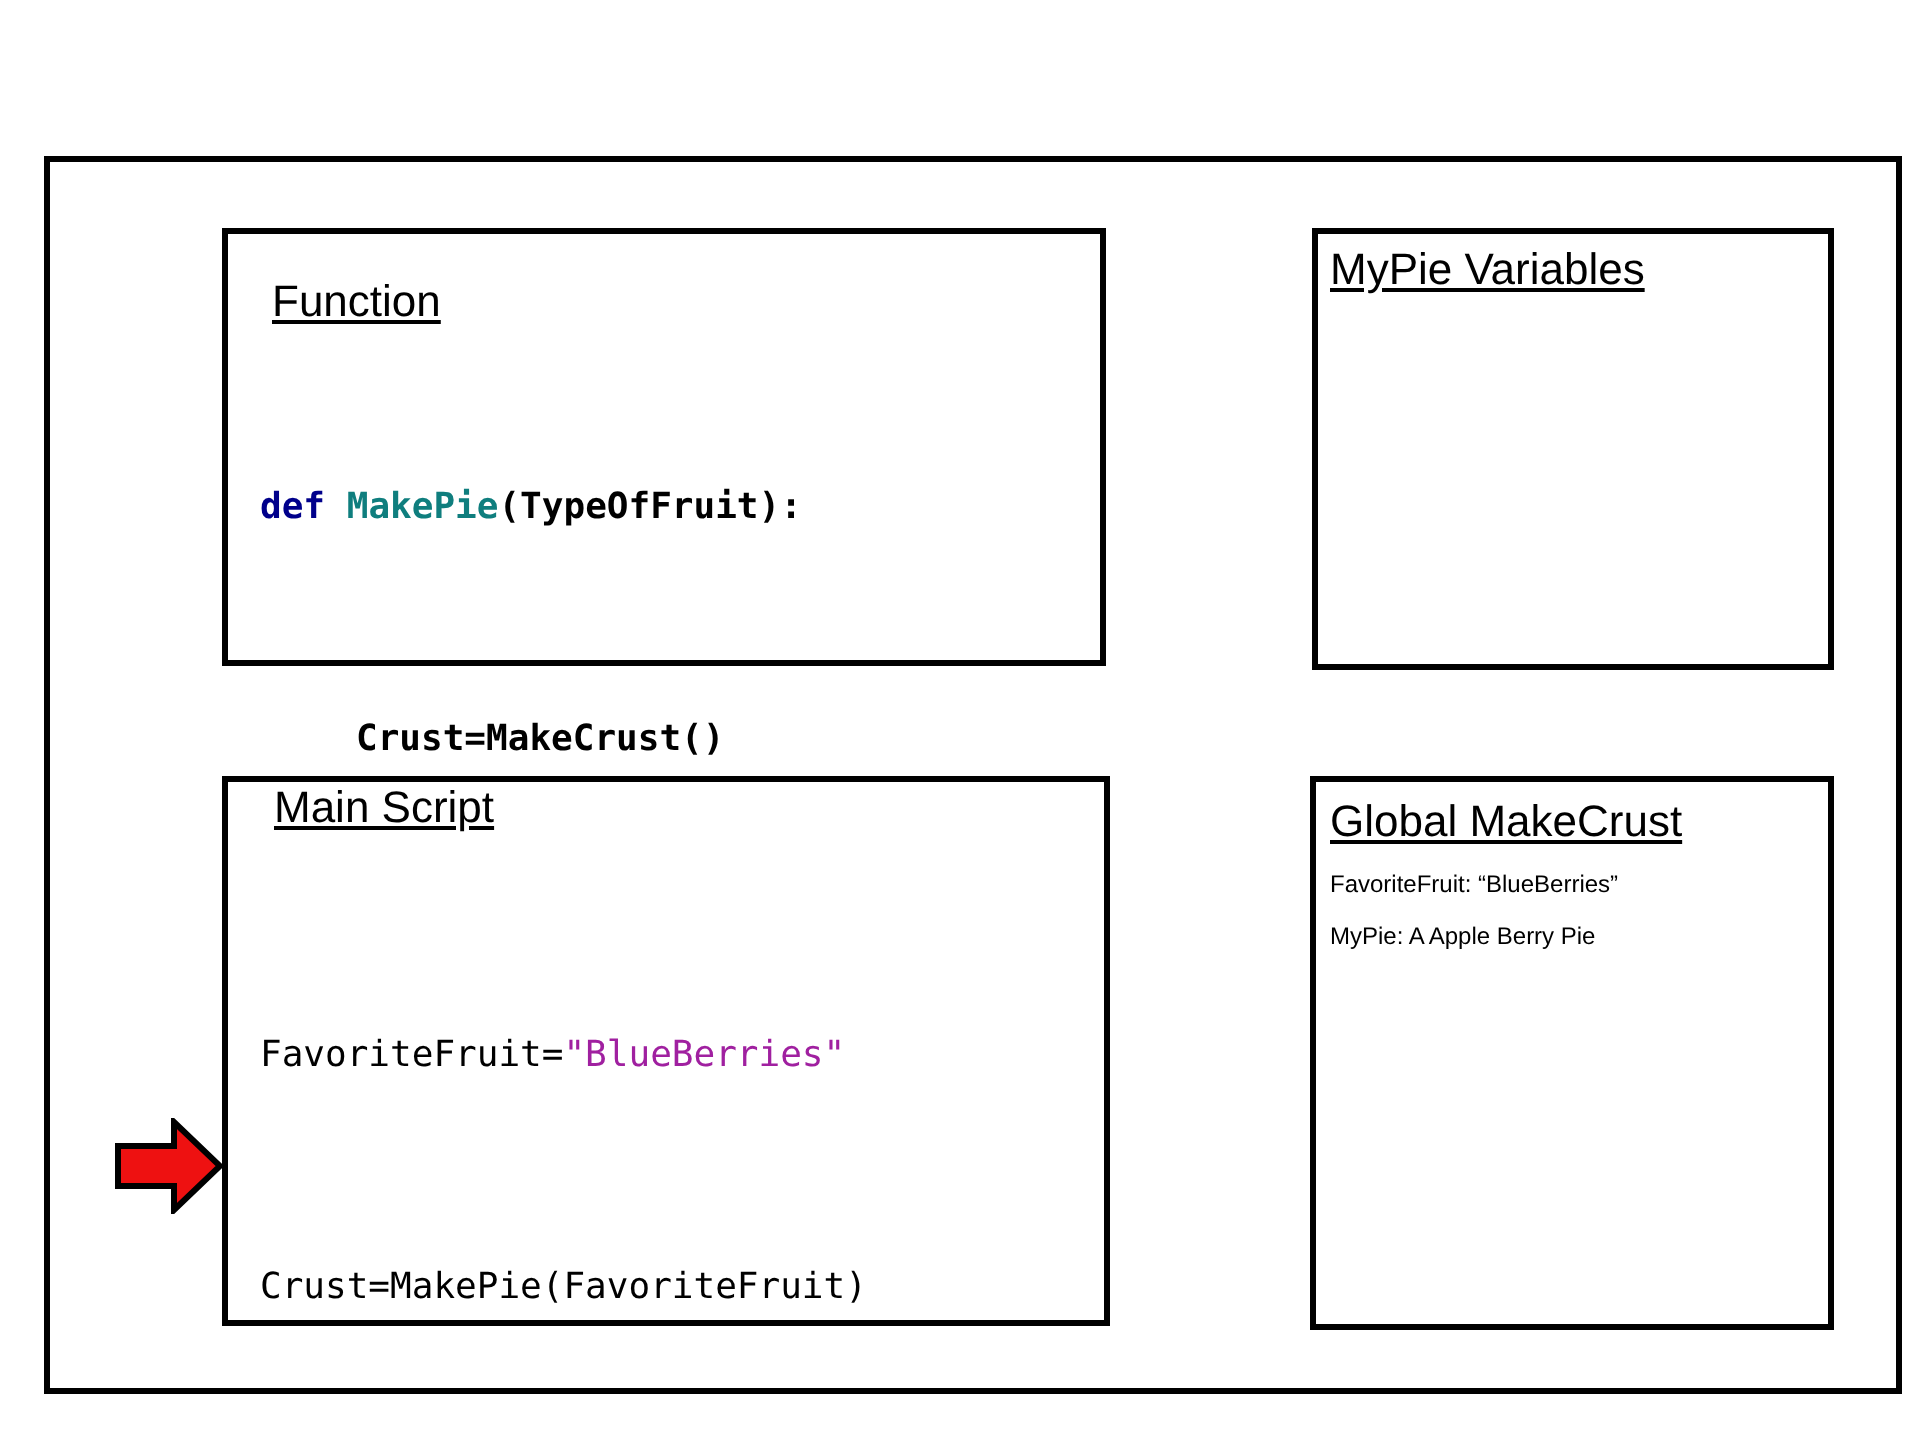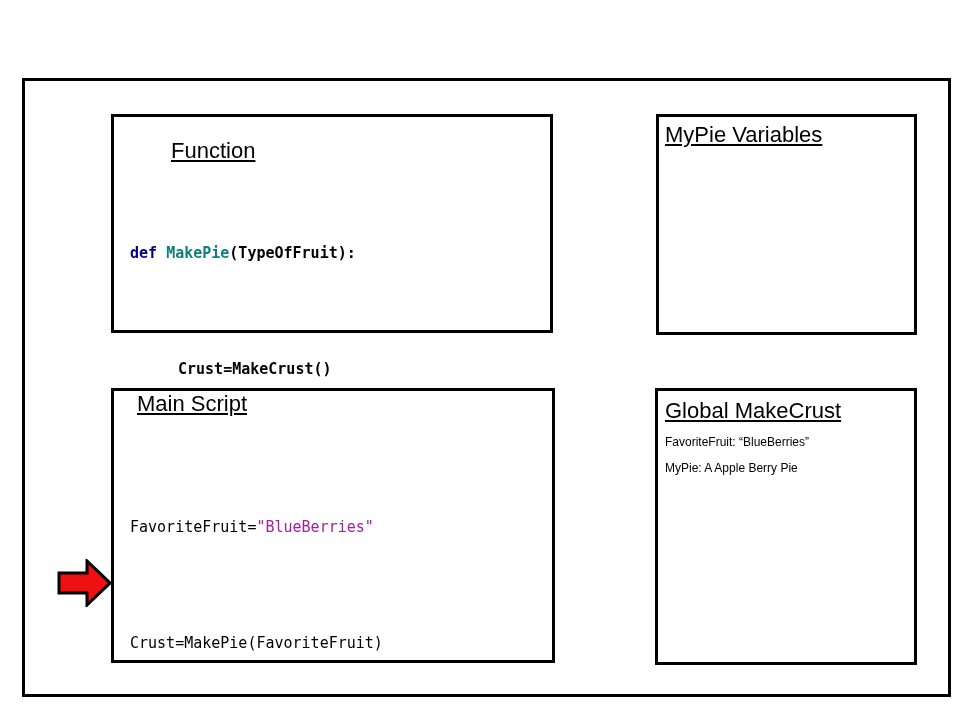--- a/index.html
+++ b/index.html
@@ -36,29 +36,29 @@
   .global-box   { left: 655px; top: 388px; width: 256px; height: 271px; }
 
   .box-title {
     position: absolute;
     font-size: 22px;
     line-height: 26px;
     text-decoration: underline;
     white-space: nowrap;
     color: #000;
   }
-  .function-box .box-title { left: 22px; top: 21px; margin-left: 35px; }
+  .function-box .box-title { left: 22px; top: 21px; }
   .main-box     .box-title { left: 23px; top: 0; }
   .local-box    .box-title { left: 6px;  top: 5px; }
   .global-box   .box-title { left: 7px;  top: 7px; }
 
   .code {
     position: absolute;
     font-family: "DejaVu Sans Mono", monospace;
-    font-size: 15px;
+    font-size: 18px;
     line-height: 23px;
     white-space: pre;
     color: #000;
   }
   .function-box .code { left: 16px; top: 79px; font-weight: bold; }
   .main-box     .code { left: 16px; top: 79px; font-weight: normal; }
 
   .code-line { white-space: pre; }
   .indent { padding-left: 48px; }
   .gap { margin-top: 47px; }

